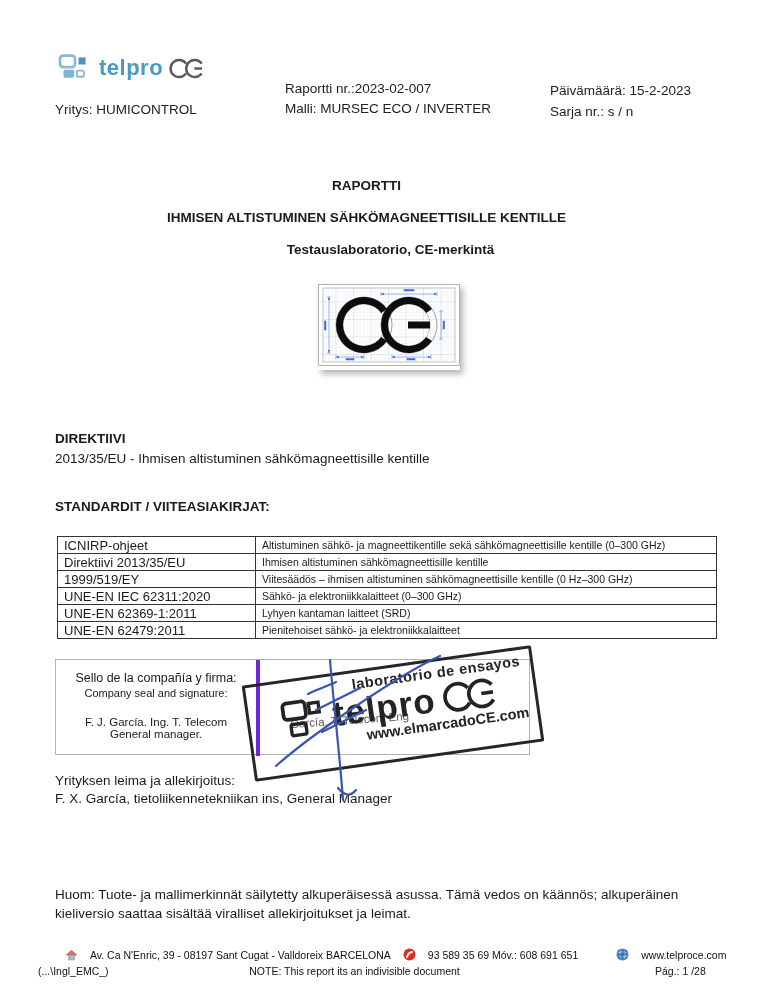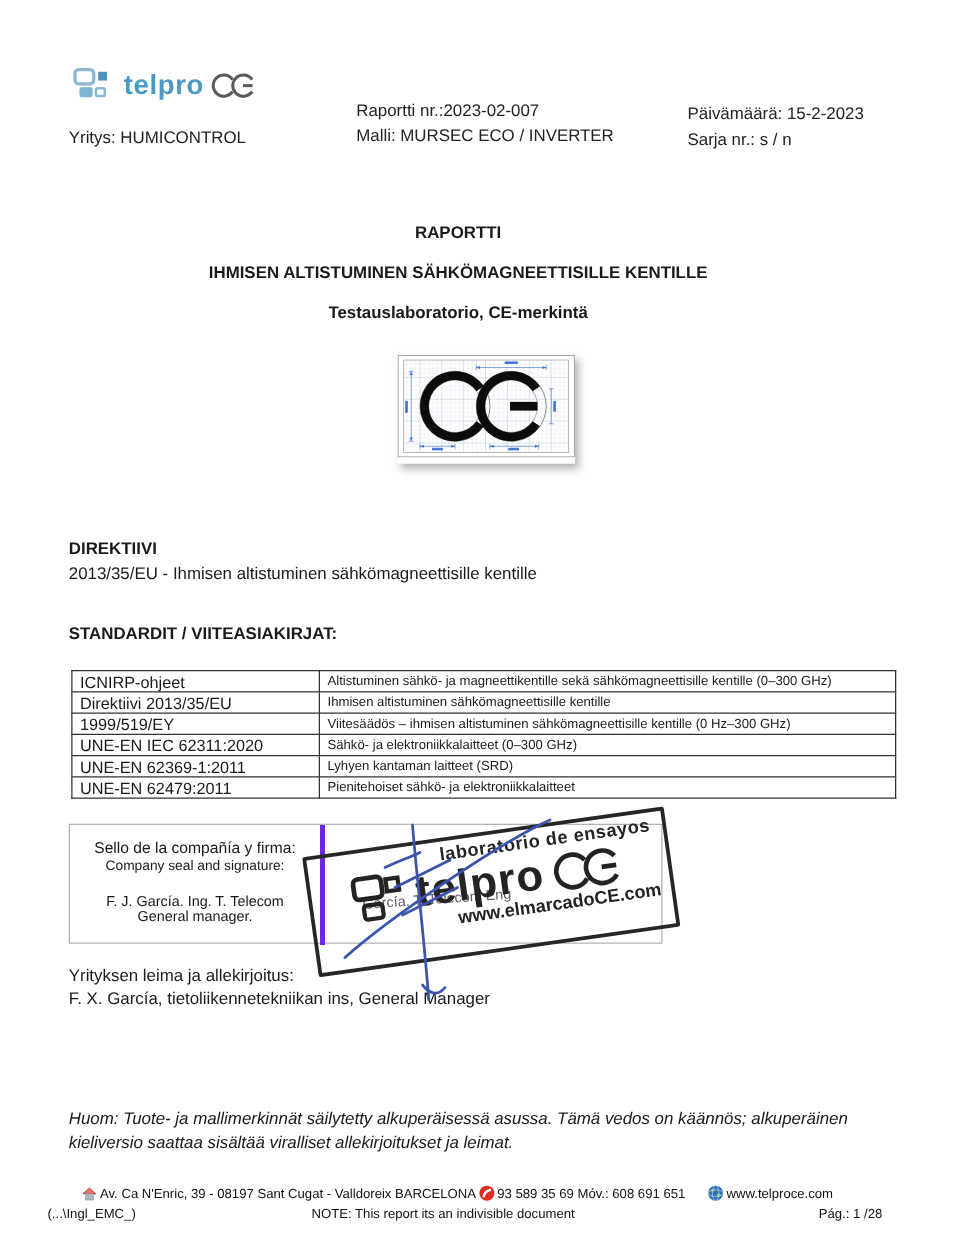--- a/index.html
+++ b/index.html
@@ -38,25 +38,25 @@
   .ghost { font-size:11.5px; color:#5d5d60; transform:rotate(-4deg); white-space:nowrap; }
 
   
   .stamp { width:292px; height:97px; border:3px solid #26262a; border-radius:2px;
            transform:rotate(-8deg); color:#232325; z-index:2; }
   .stamp-top { text-align:right; padding:3px 10px 0 0; font-size:14.5px; font-weight:bold; letter-spacing:.5px; }
   .stamp-mid { display:flex; align-items:center; justify-content:center; gap:7px; margin-top:-2px; }
   .stamp-word { font-size:35px; font-weight:bold; letter-spacing:1px; }
   .stamp-url { text-align:right; padding-right:8px; font-size:14.5px; font-weight:bold; margin-top:-4px; }
 
-  .note-italic { font-style:italic; font-size:13.5px; line-height:19px; width:665px; }
+  .note-italic { font-size:13.5px; line-height:19px; width:665px; }
 
   
   .foot { font-size:10.5px; color:#111; }
-  .foot-row1 { display:flex; align-items:center; gap:2px; white-space:nowrap; }
+  .foot-row1 { display:flex; align-items:center; gap:12px; white-space:nowrap; }
 </style>
 </head>
 <body>
 
 <div class="page">
 
   <div class="abs logo-row" style="left:57px; top:53px;">
     <svg width="36" height="30" viewBox="0 0 40 34">
       <rect x="3" y="3" width="17" height="13" rx="3.5" fill="none" stroke="#8ab9d6" stroke-width="3"></rect>
       <rect x="24" y="5" width="8" height="8" fill="#4e93bd"></rect>
@@ -76,21 +76,21 @@
   <div class="abs hdr-text" style="left:55px; top:100px;">Yritys: HUMICONTROL</div>
 
   <div class="abs hdr-text" style="left:285px; top:79px;">Raportti nr.:2023-02-007</div>
   <div class="abs hdr-text" style="left:285px; top:99px;">Malli: MURSEC ECO / INVERTER</div>
 
   <div class="abs hdr-text" style="left:550px; top:81px;">Päivämäärä: 15-2-2023</div>
   <div class="abs hdr-text" style="left:550px; top:102px;">Sarja nr.: s / n</div>
 
   <div class="abs center-title" style="top:178px;">RAPORTTI</div>
   <div class="abs center-title" style="top:210px;">IHMISEN ALTISTUMINEN SÄHKÖMAGNEETTISILLE KENTILLE</div>
-  <div class="abs center-title" style="top:242px;">Testauslaboratorio, CE-merkintä</div>
+  <div class="abs center-title" style="top:242px;margin-left:24px;">Testauslaboratorio, CE-merkintä</div>
 
   <div class="abs ce-draw" style="left:318px; top:284px;">
     <svg width="142" height="82" viewBox="0 0 284 164">
       <defs>
         <pattern id="gsmall" width="7" height="7" patternUnits="userSpaceOnUse">
           <path d="M7,0 H0 V7" fill="none" stroke="#ccd5e9" stroke-width="0.7"></path>
         </pattern>
         <pattern id="gbig" width="35" height="35" patternUnits="userSpaceOnUse">
           <rect width="35" height="35" fill="url(#gsmall)"></rect>
           <path d="M35,0 H0 V35" fill="none" stroke="#aab8d8" stroke-width="1"></path>

